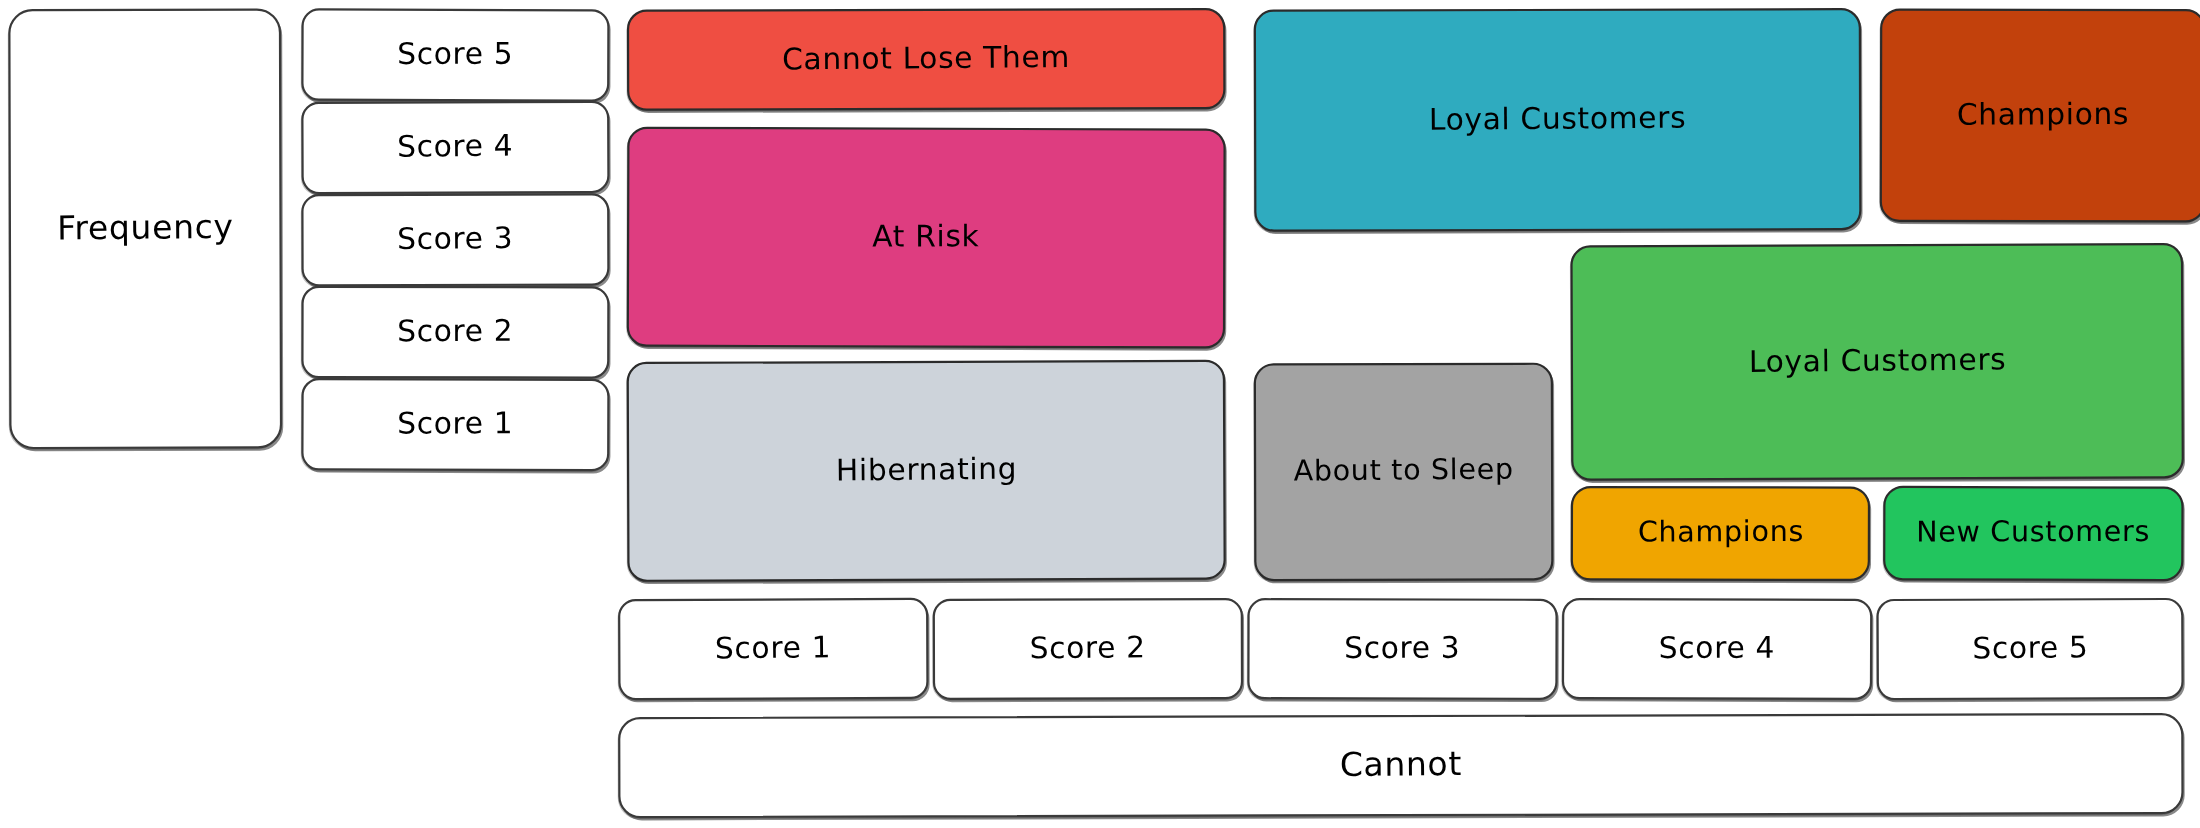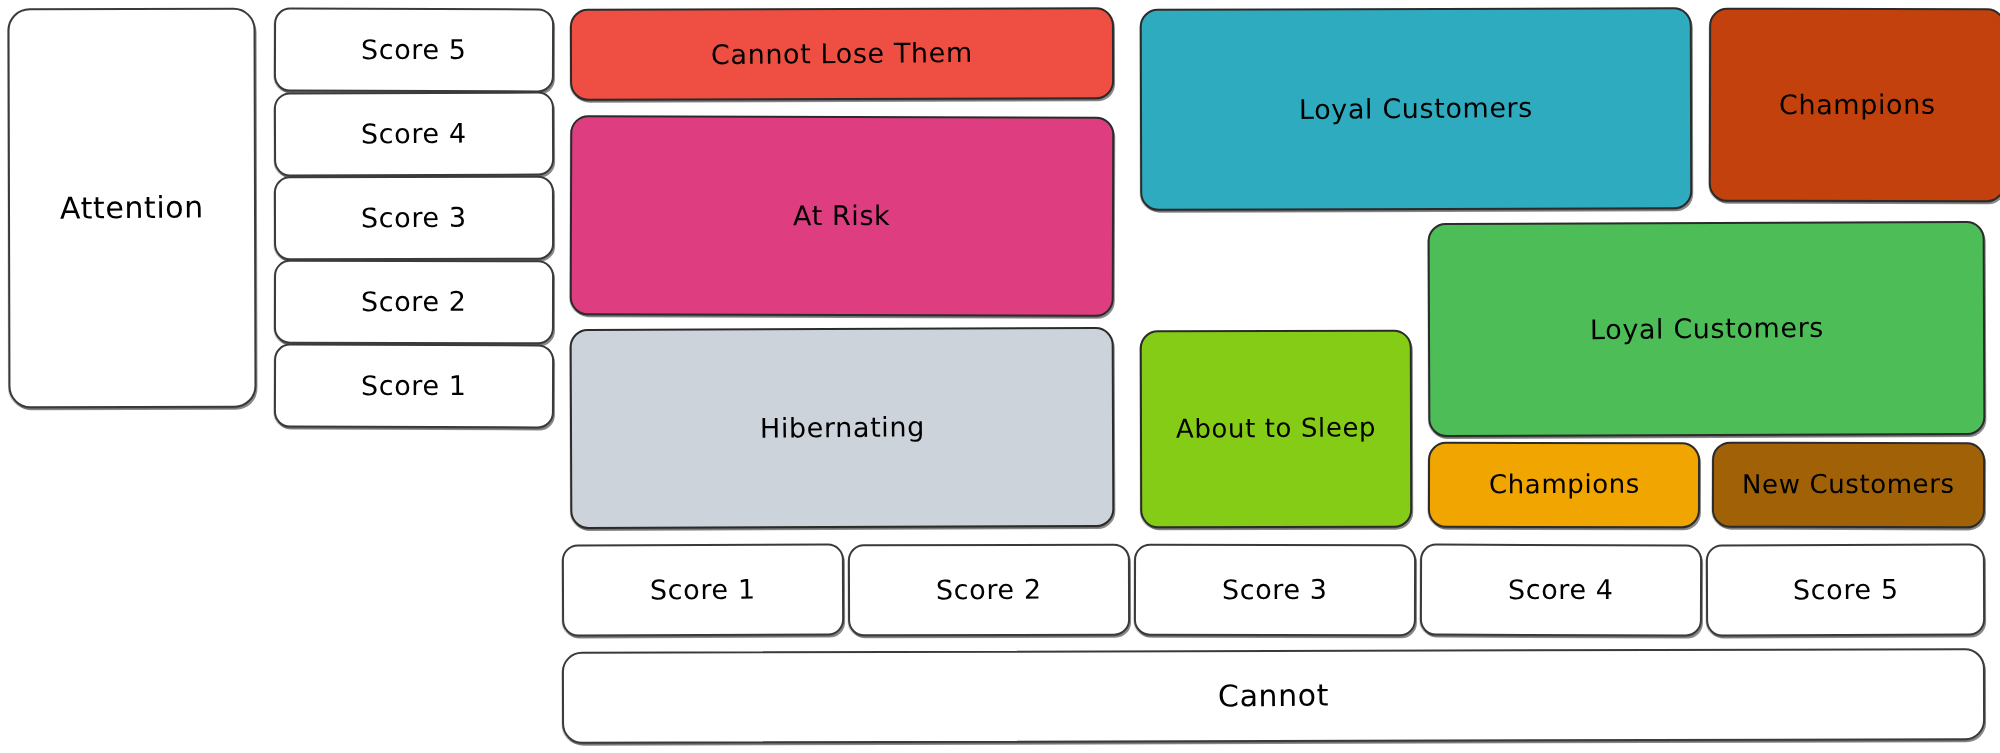--- a/index.html
+++ b/index.html
@@ -73,21 +73,21 @@
   .axis-label {
     font-size: 30px;
   }
 </style>
 </head>
 <body>
 
 <div id="canvas">
 
   <div class="box plain r1 axis-label" style="left:8px; top:8px; width:248px; height:400px; border-radius:22px;">
-    <span class="lbl">Attention</span>
+    <span class="lbl">Frequency</span>
   </div>
 
   <div class="box plain r2" style="left:274px; top:8px; width:280px; height:84px;">
     <span class="lbl">Score 5</span>
   </div>
   <div class="box plain r3" style="left:274px; top:92px; width:280px; height:84px;">
     <span class="lbl">Score 4</span>
   </div>
   <div class="box plain r1" style="left:274px; top:176px; width:280px; height:84px;">
     <span class="lbl">Score 3</span>
@@ -117,29 +117,29 @@
 
   <div class="box seg r4" style="left:1709px; top:8px; width:296px; height:194px; background:#c2410c;">
     <span class="lbl">Champions</span>
   </div>
 
 
   <div class="box seg r3" style="left:1428px; top:222px; width:557px; height:214px; background:#4DBD57;">
     <span class="lbl">Loyal Customers</span>
   </div>
 
-  <div class="box seg r1" style="left:1140px; top:330px; width:272px; height:198px; background:#84cc16; font-size:26px;">
+  <div class="box seg r1" style="left:1140px; top:330px; width:272px; height:198px; background:#a3a3a3; font-size:26px;">
     <span class="lbl">About to Sleep</span>
   </div>
 
   <div class="box seg r4" style="left:1428px; top:442px; width:272px; height:86px; background:#F0A500; font-size:26px;">
     <span class="lbl">Champions</span>
   </div>
 
-  <div class="box seg r2" style="left:1712px; top:442px; width:273px; height:86px; background:#a16207; font-size:26px;">
+  <div class="box seg r2" style="left:1712px; top:442px; width:273px; height:86px; background:#22c55e; font-size:26px;">
     <span class="lbl">New Customers</span>
   </div>
 
   <div class="box plain r3" style="left:562px; top:544px; width:282px; height:92px;">
     <span class="lbl">Score 1</span>
   </div>
   <div class="box plain r1" style="left:848px; top:544px; width:282px; height:92px;">
     <span class="lbl">Score 2</span>
   </div>
   <div class="box plain r4" style="left:1134px; top:544px; width:282px; height:92px;">

